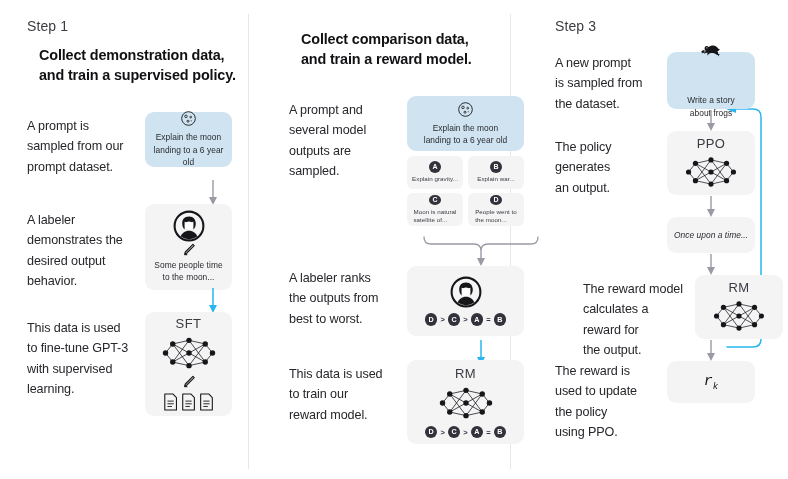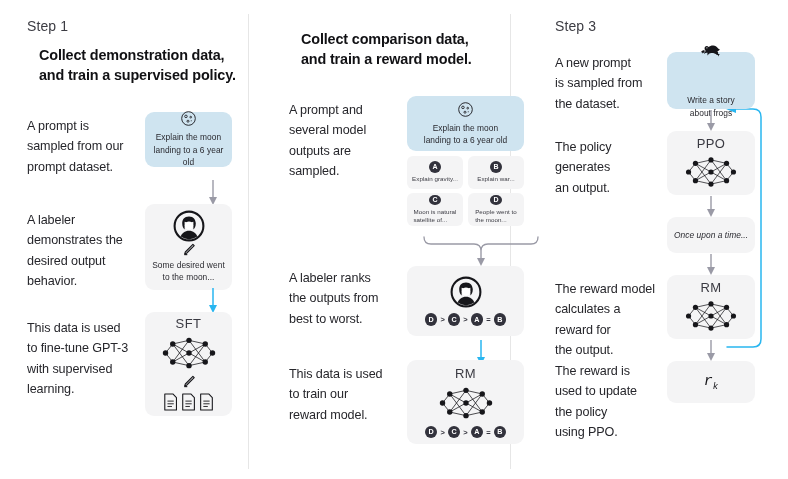--- a/index.html
+++ b/index.html
@@ -183,21 +183,21 @@
               <circle cx="20" cy="19.5" r="5.2" fill="#ffffff"></circle>
               <path d="M20 26 c-5.2 0 -9 3.1 -10.3 7.2 a18 18 0 0 0 20.6 0 C28.9 29.1 25.2 26 20 26 z" fill="#16161a"></path>
             </svg>
           </span>
           <span style="margin-top:1px;">
             <svg width="14" height="13" viewBox="0 0 16 15">
               <path d="M12.5 1.5 L14 3 L5.2 11.8 L3 12.6 L3.8 10.4 Z" fill="none" stroke="#16161a" stroke-width="1.3" stroke-linejoin="round"></path>
               <line x1="2.5" y1="13.4" x2="6" y2="13.4" stroke="#16161a" stroke-width="1.3"></line>
             </svg>
           </span>
-          <div class="card-text" style="margin-top:3px;">Some desired went
+          <div class="card-text" style="margin-top:3px;">Some people time
 to the moon...</div>
         </div>
       </div>
 
       <div style="position:absolute;left:180px;top:176px;">
         <svg class="arrow" width="12" height="26" viewBox="0 0 12 26">
           <line x1="6" y1="0" x2="6" y2="18" stroke="#29b6f0" stroke-width="1.5"></line>
           <polygon points="6,25 2,17 10,17" fill="#29b6f0"></polygon>
         </svg>
       </div>
@@ -511,21 +511,21 @@
       </div>
 
       <div style="position:absolute;left:150px;top:202px;">
         <svg class="arrow" width="12" height="22" viewBox="0 0 12 22">
           <line x1="6" y1="0" x2="6" y2="14" stroke="#9a9aa6" stroke-width="1.4"></line>
           <polygon points="6,21 2,13 10,13" fill="#9a9aa6"></polygon>
         </svg>
       </div>
 
       <div class="row" style="height:64px;margin-top:22px;">
-        <div class="prose" style="width:112px;padding-top:4px;">The reward model
+        <div class="prose" style="width:112px;padding-top:4px;margin-left:28px;">The reward model
 calculates a
 reward for
 the output.</div>
         <div class="card" style="width:88px;height:64px;padding:5px;justify-content:flex-start;">
           <div class="card-cap">RM</div>
           <span>
             <svg width="54" height="38" viewBox="0 0 62 44">
               <g stroke="#16161a" stroke-width="0.85" fill="none">
                 <line x1="13" y1="12" x2="31" y2="8"></line>
                   <line x1="13" y1="12" x2="31" y2="22"></line>

